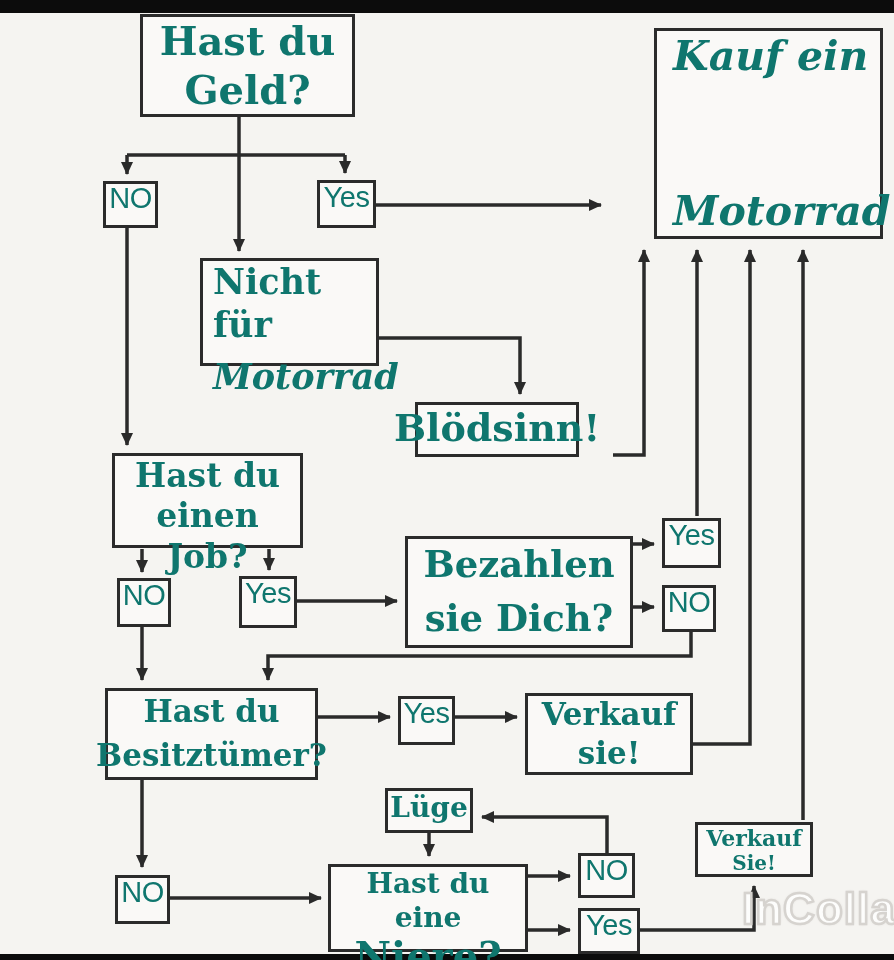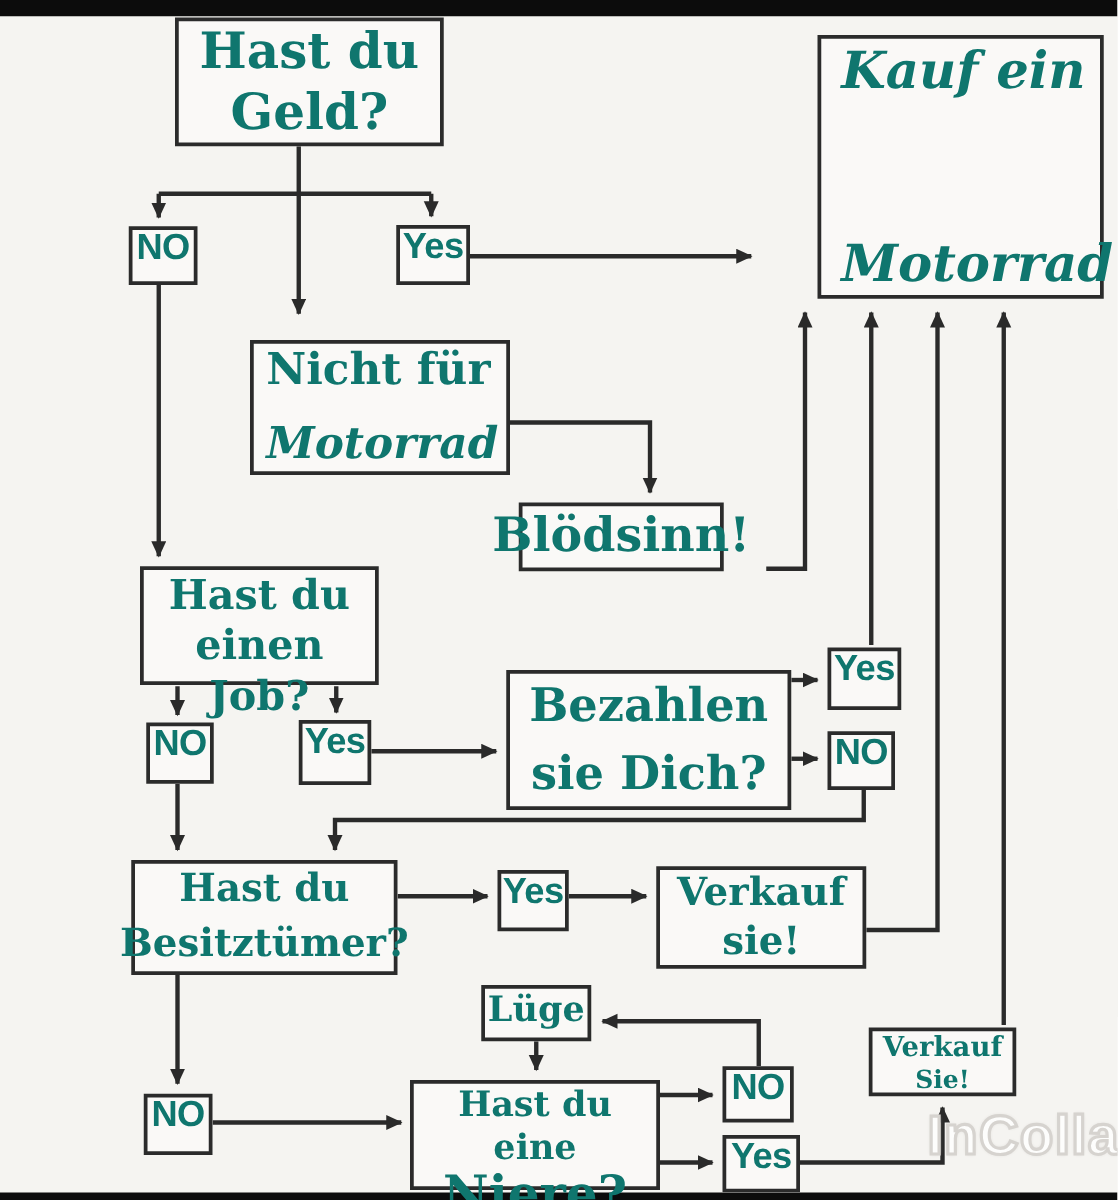--- a/index.html
+++ b/index.html
@@ -15,21 +15,21 @@
   #bar-bottom{top:954px;height:6px;}
   #wires{position:absolute;left:0;top:0;pointer-events:none;}
   .node{
     position:absolute;box-sizing:border-box;
     border:3px solid #2b2b2b;background:#faf9f7;
     display:flex;flex-direction:column;align-items:center;justify-content:space-between;
     text-align:center;color:#0f766e;font-weight:bold;line-height:1.22;
   }
   .serif{font-family:"DejaVu Serif", serif;}
   .ans{
-    font-family:"Liberation Sans", sans-serif;font-weight:bold;
+    font-family:"Liberation Sans", sans-serif;font-weight:normal;
     font-size:29px;letter-spacing:-0.5px;line-height:1;
   }
   .italic{font-style:italic;}
   .left-align{align-items:flex-start;text-align:left;margin-left:44px;}
   #node-kauf{font-size:41px;font-style:italic;gap:18px;padding-left:16px;}
   #node-geld{font-size:40px;}
   #node-nicht{padding-left:10px;font-size:35px;gap:10px;}
   #node-bloedsinn{font-size:38px;}
   #node-job{font-size:33px;}
   #node-bezahlen{font-size:37px;line-height:1.4;}
@@ -105,21 +105,21 @@
   </div>
 
   <div class="node ans" style="left:103px;top:181px;width:55px;height:47px;">
     <span>NO</span>
   </div>
 
   <div class="node ans" style="left:317px;top:180px;width:59px;height:48px;">
     <span>Yes</span>
   </div>
 
-  <div id="node-nicht" class="node serif left-align" style="left:156px;top:272px;width:208px;height:108px;">
+  <div id="node-nicht" class="node serif left-align" style="left:156px;top:258px;width:179px;height:108px;">
     <span>Nicht für</span>
     <span class="italic">Motorrad</span>
   </div>
 
   <div id="node-bloedsinn" class="node serif" style="left:415px;top:402px;width:164px;height:55px;">
     <span>Blödsinn!</span>
   </div>
 
   <div id="node-job" class="node serif" style="left:112px;top:453px;width:191px;height:95px;">
     <span>Hast du</span>

